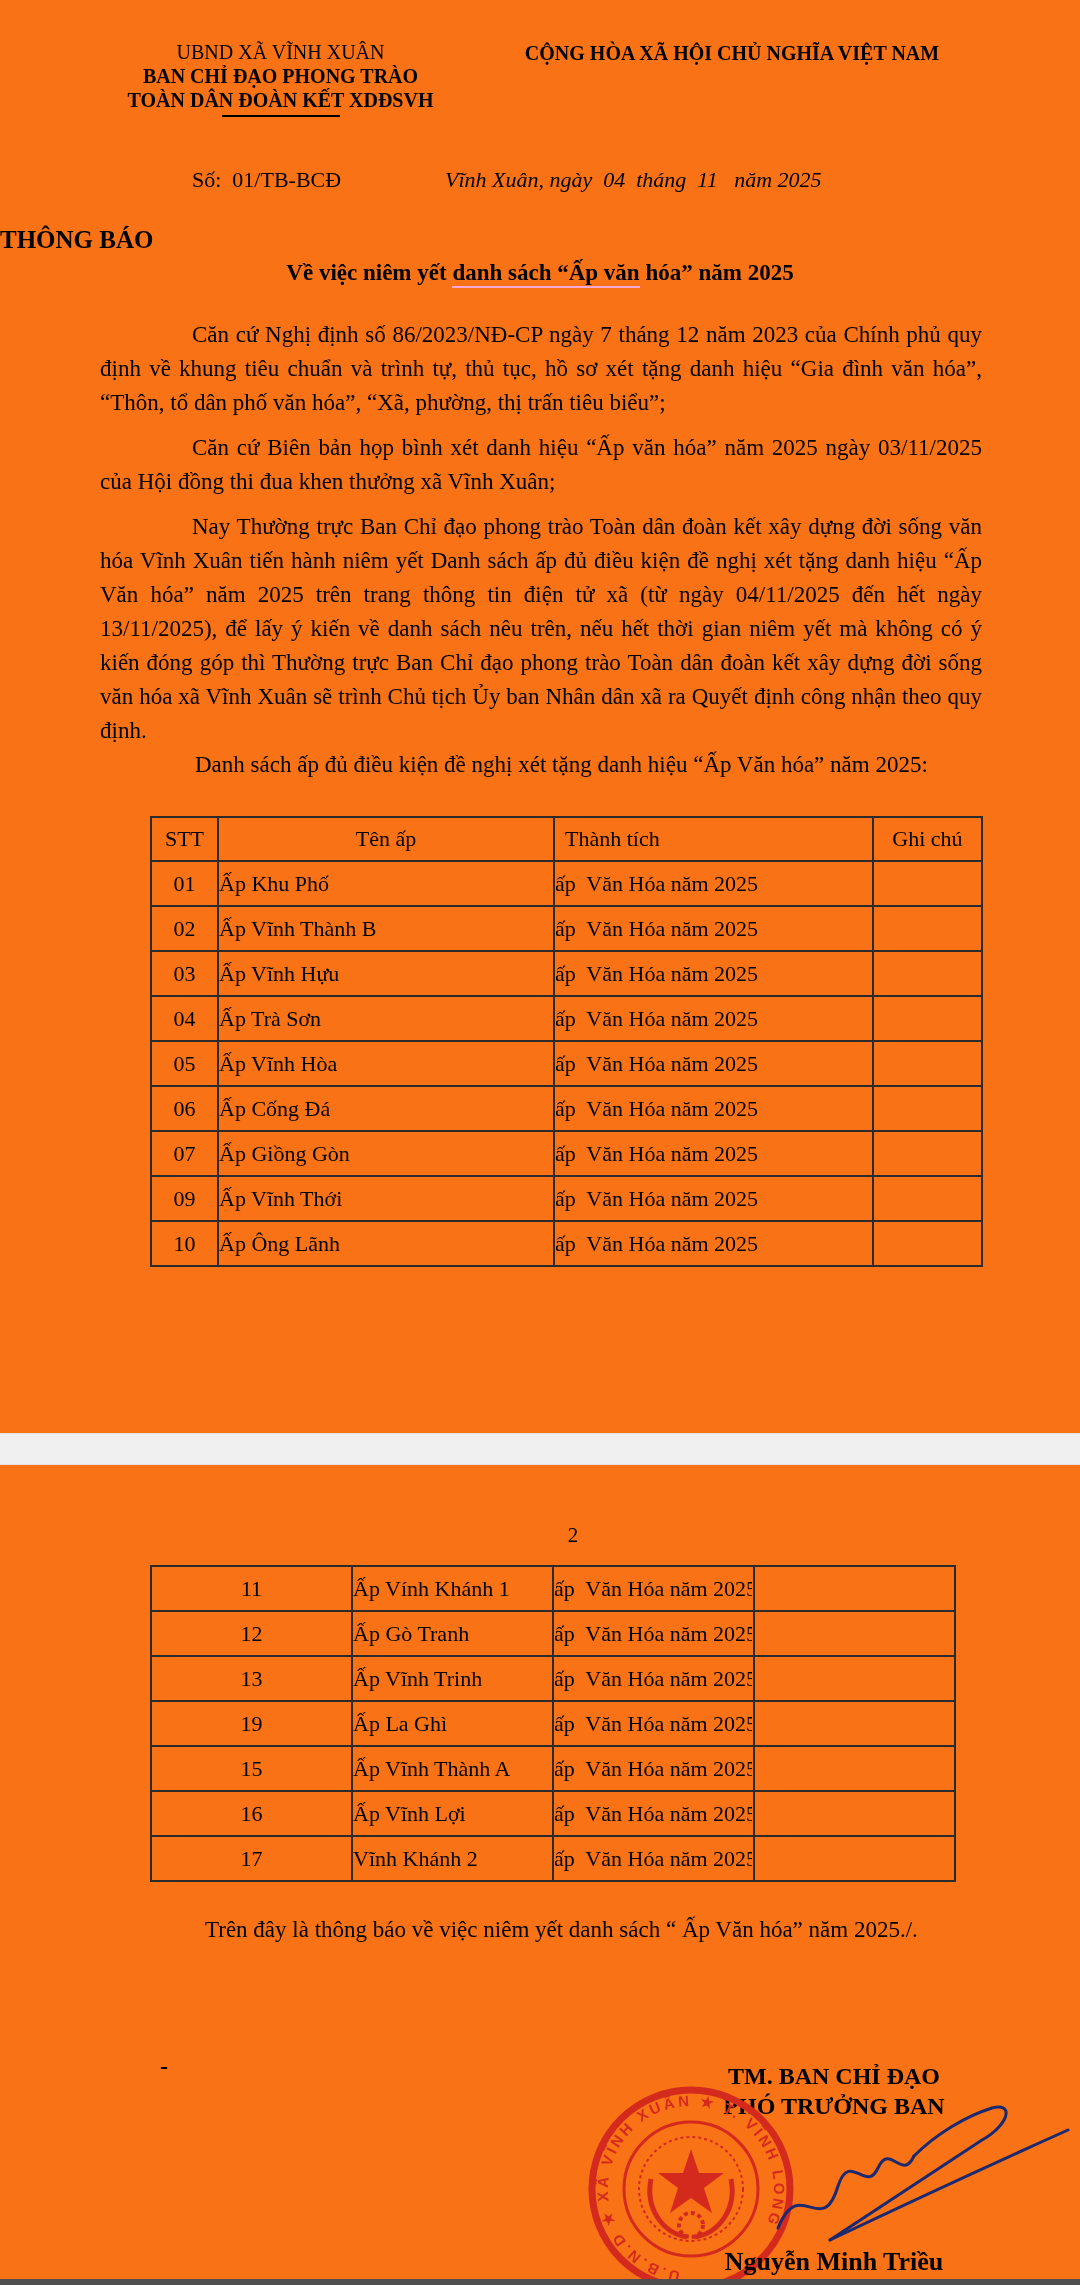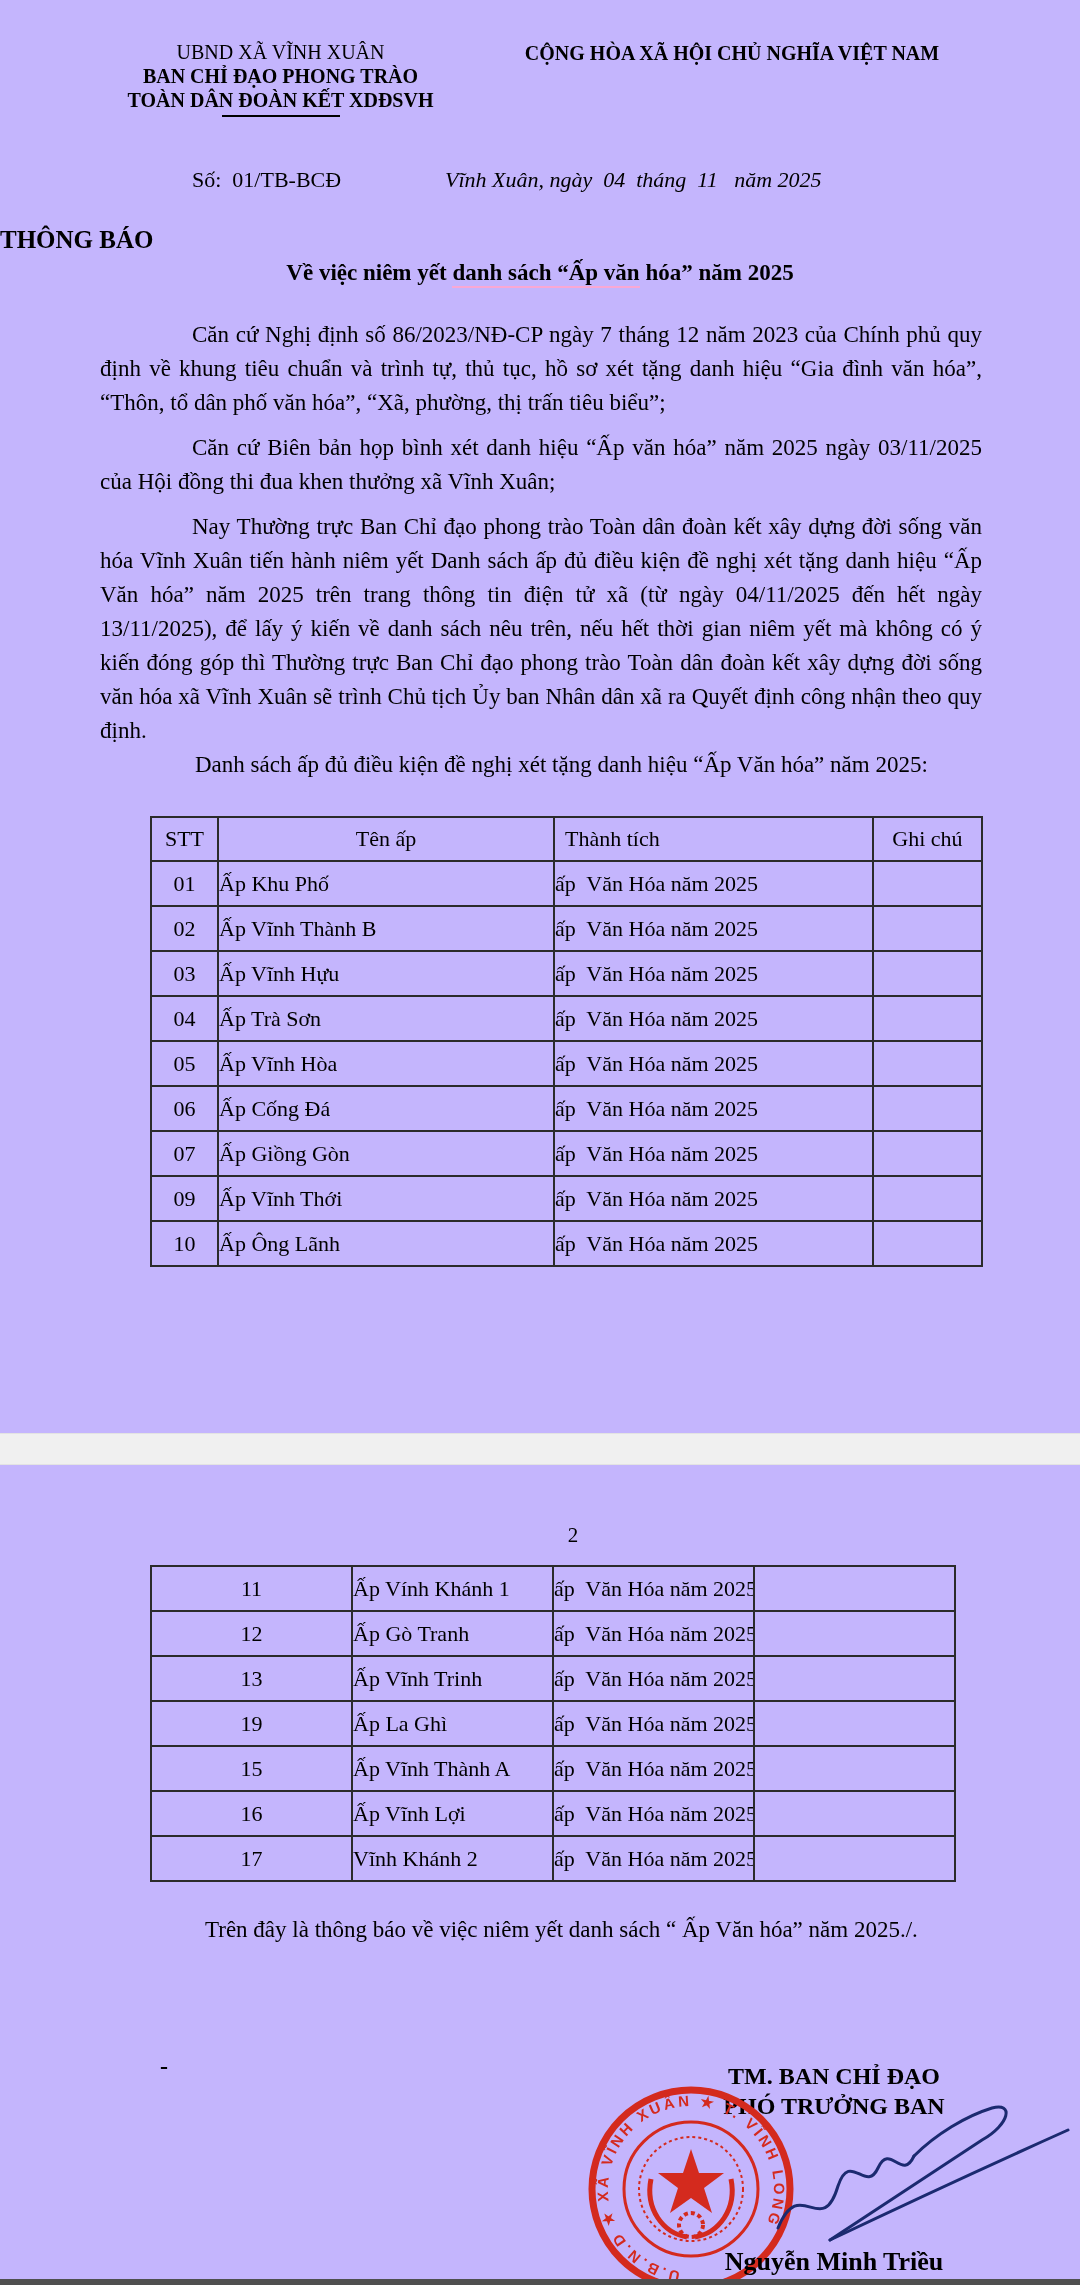--- a/index.html
+++ b/index.html
@@ -1,21 +1,21 @@
 <!DOCTYPE html>
 <html style="--seal: #d42a1e; --ink: #1b2a70;"><head>
 <meta charset="utf-8">
 <style>
   :root{ --seal:#d42a1e; --ink:#1b2a70; }
   html,body{margin:0;padding:0;}
   body{
     width:1080px; background:#ffffff; color:#000;
     font-family:"Liberation Serif","DejaVu Serif",serif;
   }
-  .sheet{position:relative;width:1080px;overflow:hidden;background:#c4b5fd;}
+  .sheet{position:relative;width:1080px;overflow:hidden;background:#f97316;}
   #page1{height:1433px;}
   #pagebreak{height:30px;background:#f0f0f0;border-top:1px solid #e3e3e3;border-bottom:1px solid #e3e3e3;}
   #page2{height:814px;}
   #bottombar{height:8px;background:#4f4f4f;}
 
   
   .hdr-left{position:absolute;left:108px;top:40px;width:345px;text-align:center;line-height:24px;}
   .hdr-left .l1{font-size:20px;}
   .hdr-left .l2,.hdr-left .l3{font-size:20px;font-weight:bold;}
   .hdr-left .rule{width:118px;border-bottom:2px solid #000;margin:3px auto 0 auto;}
@@ -35,21 +35,21 @@
   .body-text p{margin:0 0 11px 0;text-indent:92px;}
   .list-intro{position:absolute;left:195px;top:752px;font-size:23px;}
 
   
   table.roster{border-collapse:collapse;table-layout:fixed;width:806px;}
   table.roster th,table.roster td{border:2px solid #2b2b2b;font-size:22px;overflow:hidden;}
   table.roster th{font-weight:normal;height:40px;}
   table.roster td{height:43px;padding:0;}
   td.c0{text-align:center;}
   td.c1{padding-left:12px;}
-  td.c2{padding-left:10px;white-space:pre;}
+  td.c2{padding-left:10px;white-space:pre;border-radius:6px;}
   th.h0{width:63px;} th.h1{width:332px;} th.h2{width:306px;} th.h3{width:105px;}
   th.h2{text-align:left;padding-left:10px;}
   #table1{position:absolute;left:150px;top:816px;}
   #table2{position:absolute;left:150px;top:100px;}
 
   
   .page-number{position:absolute;left:0;top:58px;width:1146px;text-align:center;font-size:21px;}
   .closing{position:absolute;left:205px;top:452px;width:800px;font-size:23px;}
   .margin-dash{position:absolute;left:160px;top:588px;font-size:24px;font-weight:bold;}
   .sig-block{position:absolute;left:618px;top:596px;width:432px;text-align:center;font-weight:bold;line-height:30px;}

